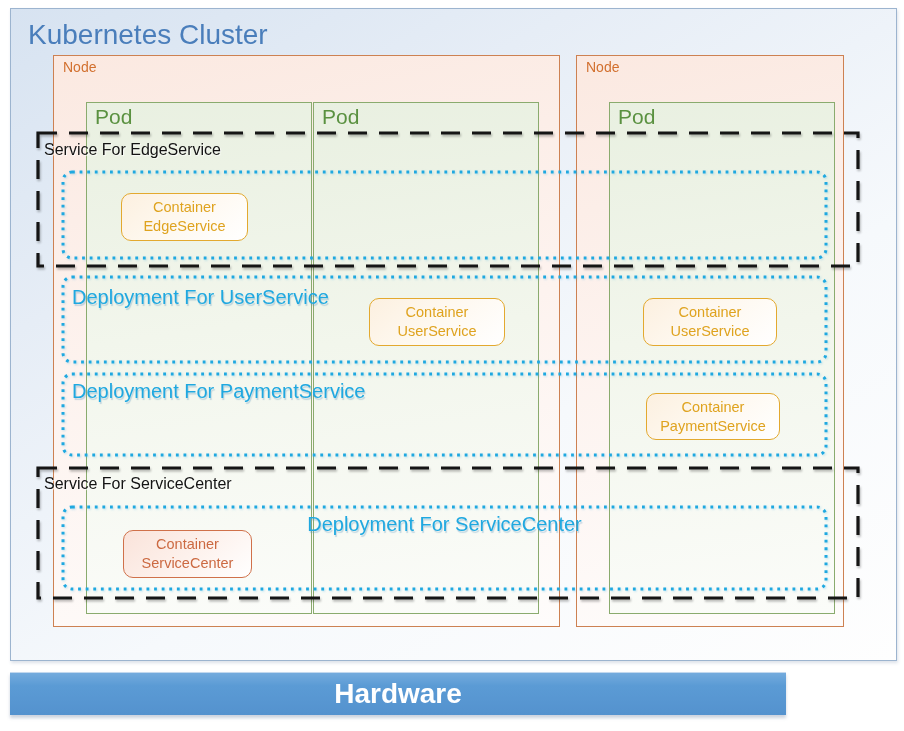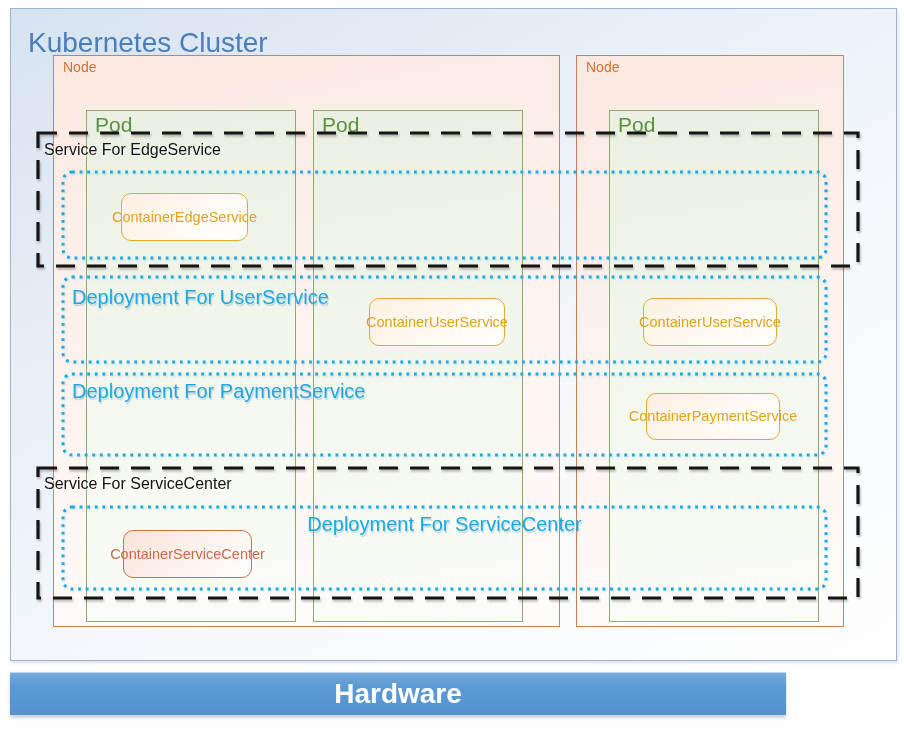--- a/index.html
+++ b/index.html
@@ -4,32 +4,32 @@
 <style>
   html,body{margin:0;padding:0;background:#ffffff;}
   body{font-family:"Liberation Sans", sans-serif;}
   .canvas{position:relative;width:904px;height:731px;background:#ffffff;overflow:hidden;}
 
   
   .cluster{position:absolute;left:10px;top:8px;width:885px;height:651px;
     border:1px solid #9cb4cf;
     background:linear-gradient(150deg,#d7e3f1 0%,#e6edf6 28%,#f6f9fc 62%,#fefefe 100%);
     box-shadow:1px 2px 3px rgba(120,140,170,.25);}
-  .cluster-title{position:absolute;left:17px;top:10px;font-size:28px;color:var(--cluster-title,#4a7ebb);margin-top:8px;}
+  .cluster-title{position:absolute;left:17px;top:10px;font-size:28px;color:var(--cluster-title,#4a7ebb);}
 
   
   .node{position:absolute;top:55px;height:570px;border:1.5px solid #cd8152;
     background:linear-gradient(168deg,#fbe9e1 0%,#fdf3ef 50%,#fefcfb 100%);}
   .node-1{left:53px;width:505px;}
   .node-2{left:576px;width:266px;}
   .node-title{position:absolute;left:9px;top:3px;font-size:14px;color:var(--node-accent,#d2702f);}
 
   
-  .pod{position:absolute;top:110px;height:510px;border:1px solid #8aab6e;
-    background:linear-gradient(172deg,#e9f0e1 0%,#f2f6ec 45%,#fbfcf9 100%);}
+  .pod{position:absolute;top:102px;height:510px;border:1px solid #8aab6e;
+    background:linear-gradient(172deg,#e9f0e1 0%,#f2f6ec 45%,#fbfcf9 100%);padding-left:16px;}
   .pod-1{left:86px;width:208px;}
   .pod-2{left:313px;width:208px;}
   .pod-3{left:609px;width:208px;}
   .pod-title{position:absolute;left:8px;top:2px;font-size:21px;color:var(--pod-accent,#5a9140);}
 
   
   .overlay{position:absolute;left:0;top:0;width:904px;height:731px;pointer-events:none;}
   .svc-rect{fill:none;stroke:var(--service-line,#151515);stroke-width:3.2;stroke-dasharray:19 12;
     filter:drop-shadow(1.5px 2px 1px rgba(0,0,0,.28));}
   .dep-rect{fill:none;stroke:var(--deployment-accent,#1fa8e0);stroke-width:3;stroke-dasharray:2.8 4.8;
@@ -43,21 +43,21 @@
 
   
   .dep-label{position:absolute;font-size:20px;color:var(--deployment-accent,#1fa8e0);
     white-space:nowrap;text-shadow:1px 1.5px 1px rgba(90,150,190,.35);}
   .dep-label-1{left:63px;width:763px;top:182px;text-align:center;}
   .dep-label-2{left:72px;top:286px;}
   .dep-label-3{left:72px;top:380px;}
   .dep-label-4{left:63px;width:763px;top:513px;text-align:center;}
 
   
-  .container-box{position:absolute;border-radius:10px;display:flex;flex-direction:row;
+  .container-box{position:absolute;border-radius:10px;display:flex;flex-direction:column;
     align-items:center;justify-content:center;font-size:14.5px;line-height:1.3;text-align:center;}
   .container-gold{border:1.5px solid #e3a92f;color:var(--container-gold,#dfa31f);
     background:linear-gradient(140deg,#fcf0e0 0%,#fef8ef 45%,#ffffff 100%);}
   .container-red{border:1.5px solid #d0714a;color:var(--container-red,#cc6a42);
     background:linear-gradient(140deg,#fae3da 0%,#fdf1ec 50%,#ffffff 100%);}
   .container-edge{left:121px;top:193px;width:125px;height:46px;}
   .container-user-a{left:369px;top:298px;width:134px;height:46px;}
   .container-user-b{left:643px;top:298px;width:132px;height:46px;}
   .container-payment{left:646px;top:393px;width:132px;height:45px;}
   .container-servicecenter{left:123px;top:530px;width:127px;height:46px;}

